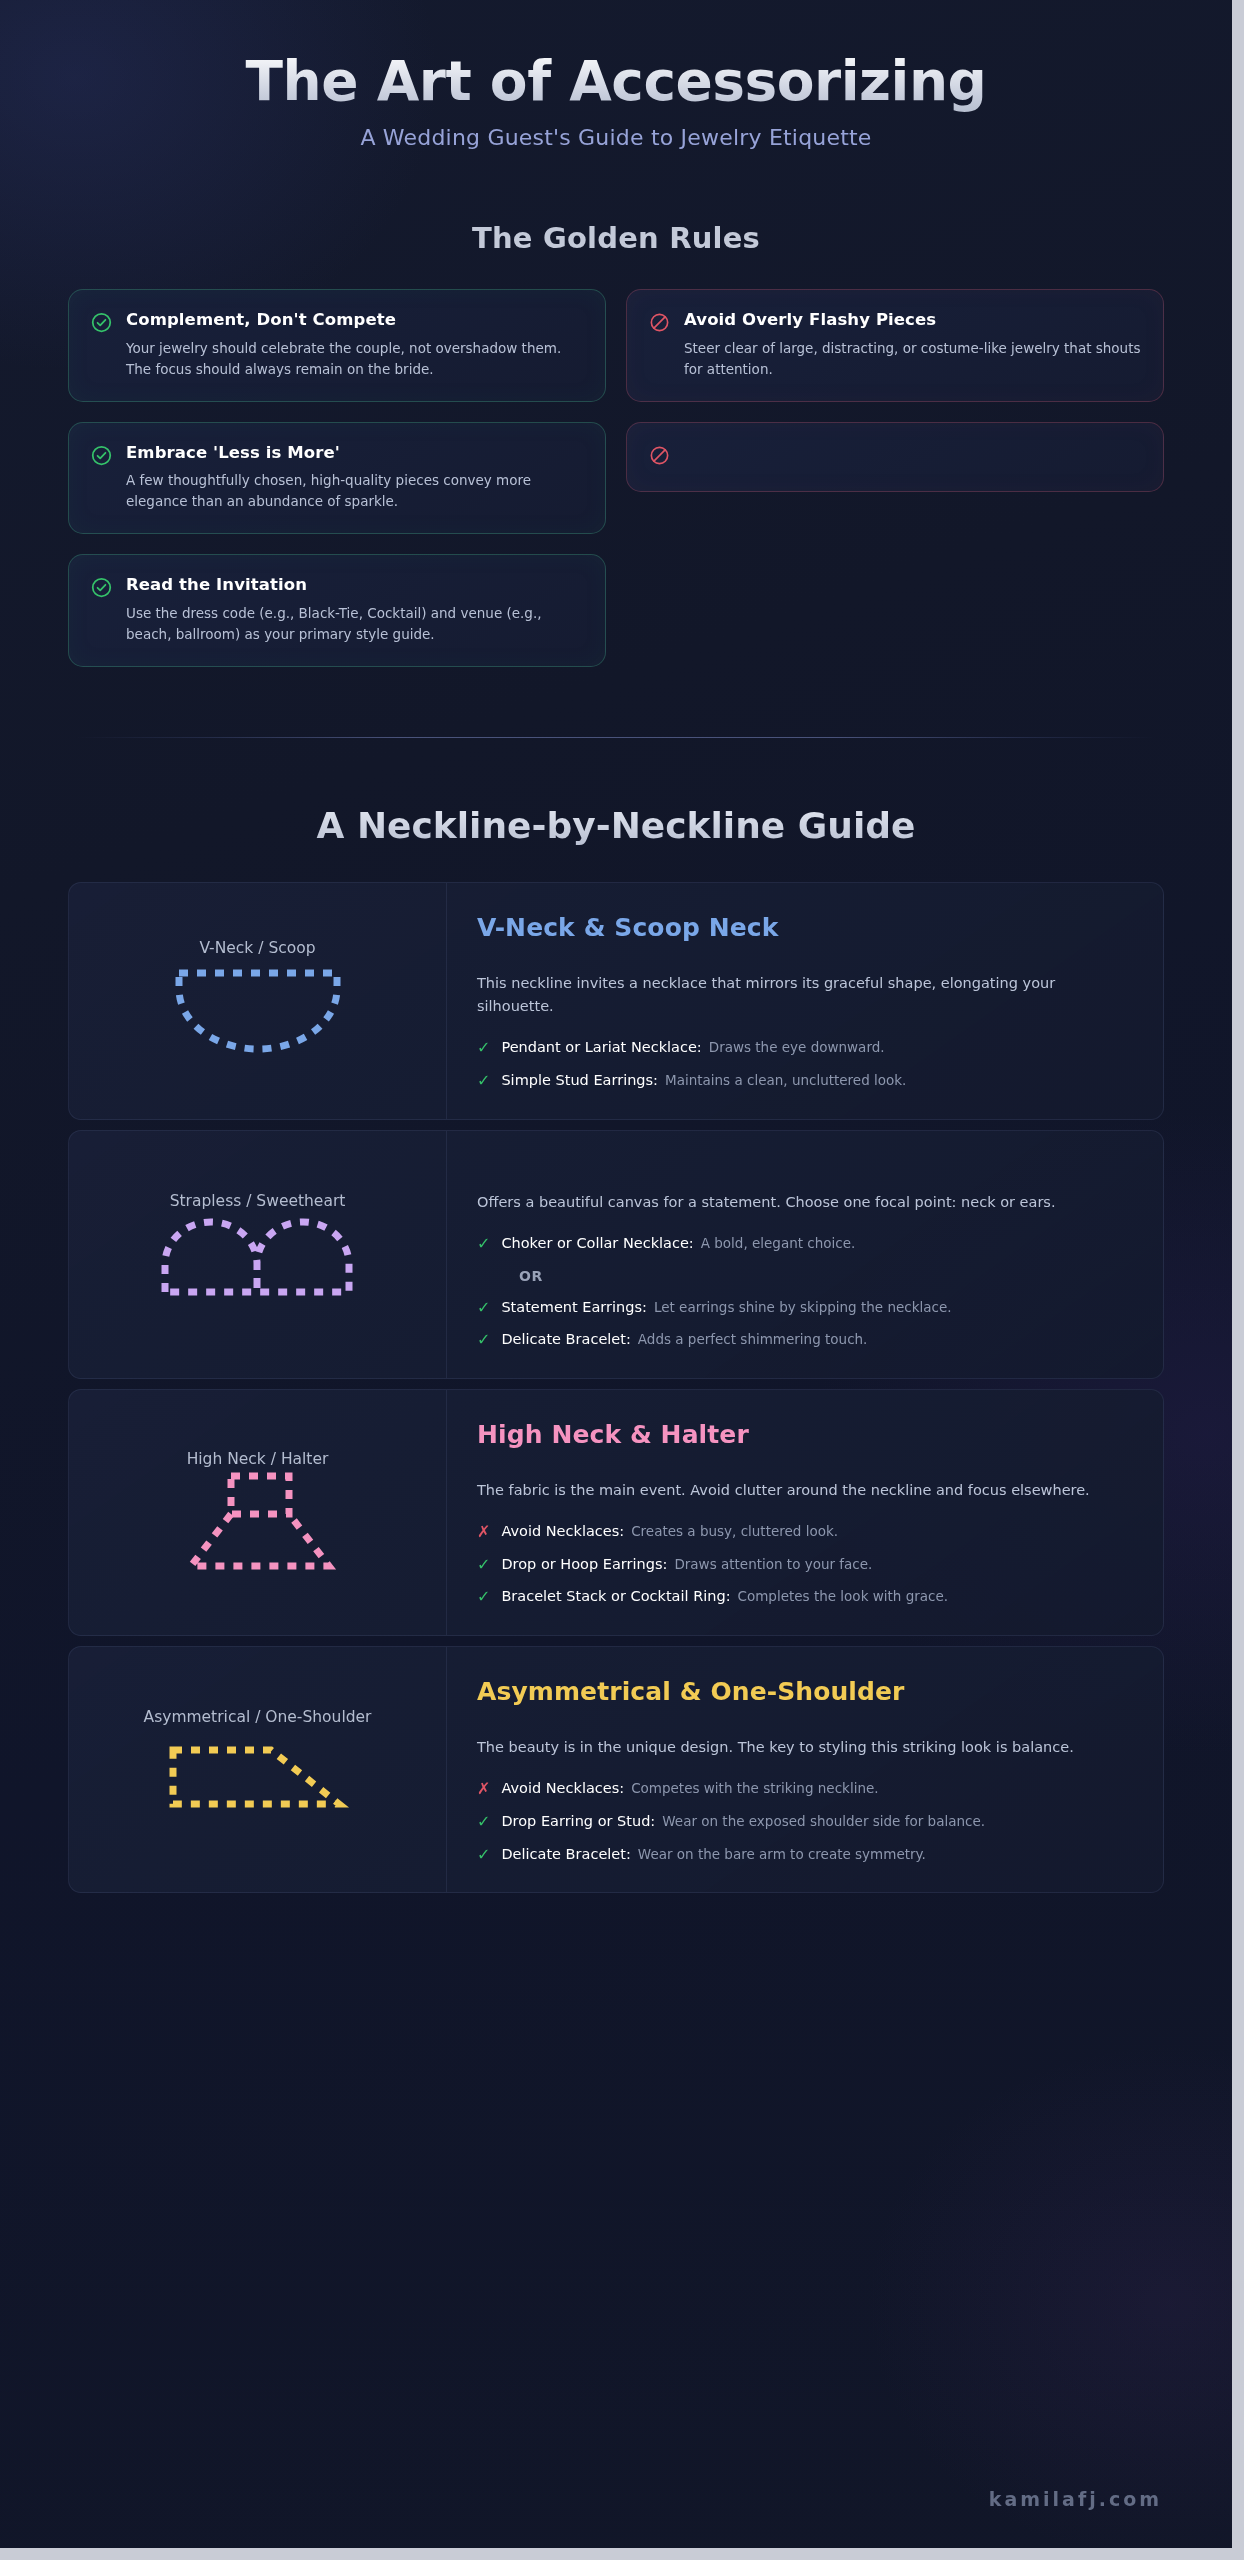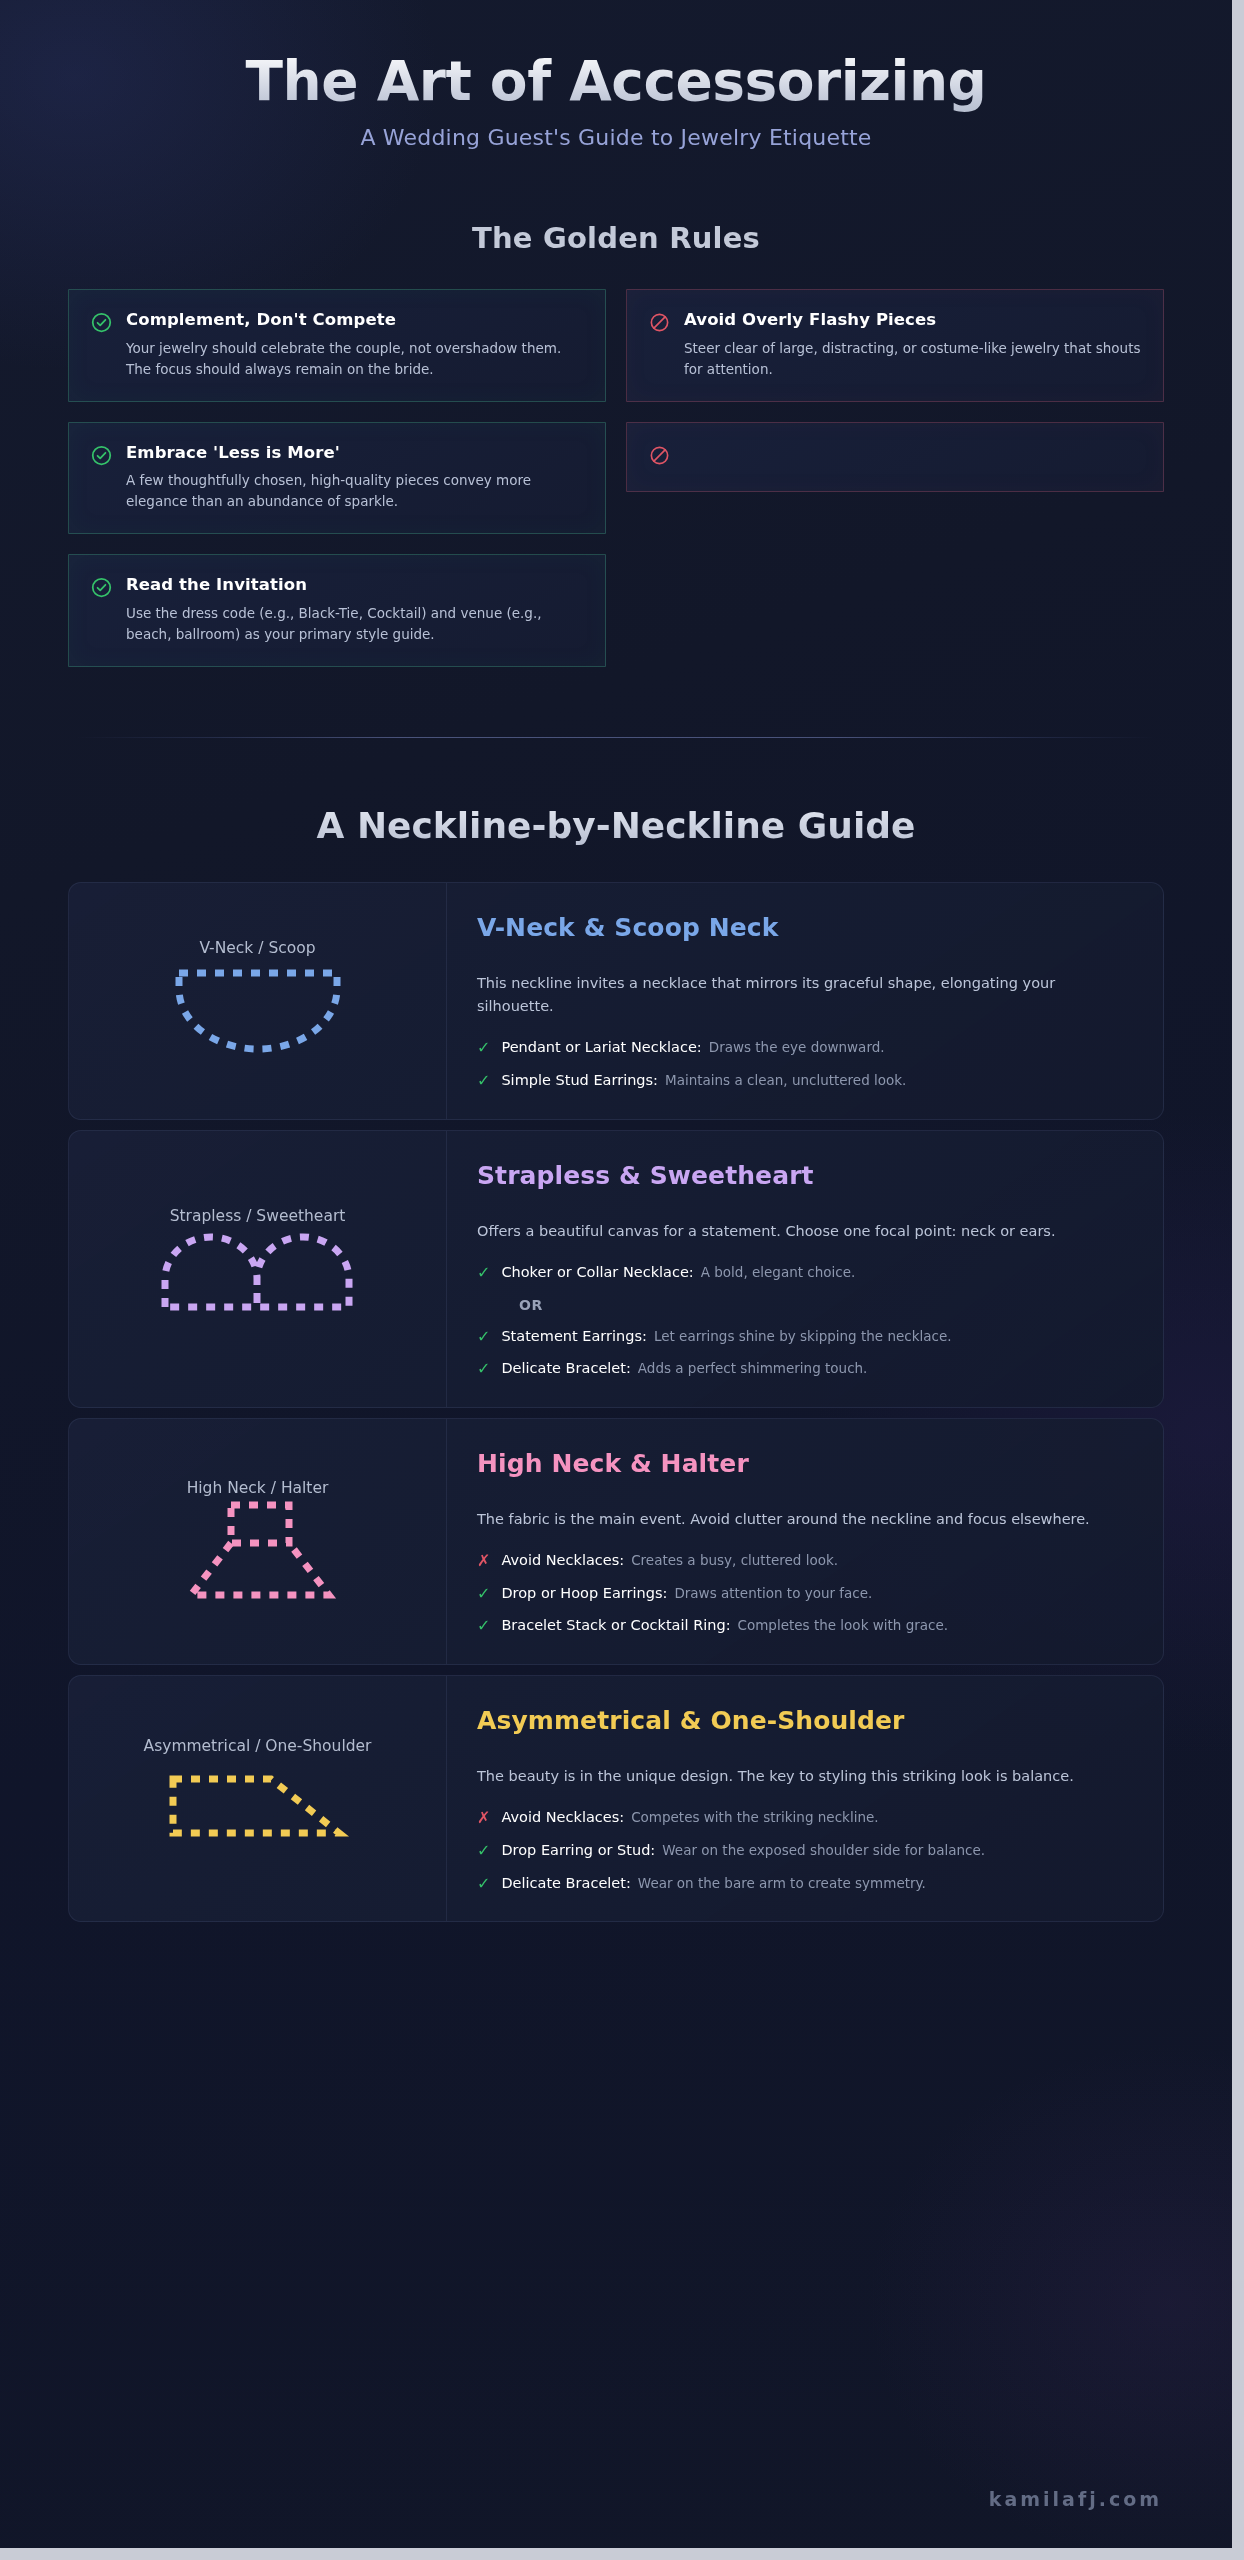--- a/index.html
+++ b/index.html
@@ -86,21 +86,21 @@
   #rules-grid {
     margin-top: 34px;
     display: grid;
     grid-template-columns: 1fr 1fr;
     column-gap: 20px;
     row-gap: 20px;
     align-items: start;
   }
   .rule-card {
     position: relative;
-    border-radius: 1px;
+    border-radius: 15px;
     padding: 20px 22px 21px 22px;
     display: flex;
     gap: 14px;
     background: linear-gradient(150deg, #18203a 0%, #151b31 100%);
   }
   .rule-card.do {
     border: 1px solid rgba(70,190,140,0.30);
     box-shadow: inset 0 0 24px rgba(40,140,110,0.06);
   }
   .rule-card.dont {
@@ -317,21 +317,20 @@
           <div class="neck-card">
             <div class="neck-visual" style="overflow: hidden;">
               <div class="shape-box">
                 <div class="shape-label">Strapless / Sweetheart</div>
                 <svg class="shape-svg" viewBox="0 0 230 100" preserveAspectRatio="xMidYMid meet">
                   <path d="M22 80 V52 A46 42 0 0 1 114 52 L114 80 L114 52 A46 42 0 0 1 206 52 V80 Z" stroke="#c9a6f2" stroke-width="7" fill="none" stroke-linecap="butt" stroke-dasharray="9 9"></path>
                 </svg>
               </div>
             </div>
             <div class="neck-content">
-              <div class="neck-title" style="color:#c9a6f2">Strapless &amp; Sweetheart</div>
               <div class="neck-desc">Offers a beautiful canvas for a statement. Choose one focal point: neck or ears.</div>
               <div class="tip-list">
                 <div class="tip">
                   <span class="tip-mark yes">✓</span>
                   <span><span class="tip-label">Choker or Collar Necklace:</span><span class="tip-note">A bold, elegant choice.</span></span>
                 </div>
                 <div class="or-row">OR</div>
                 <div class="tip">
                   <span class="tip-mark yes">✓</span>
                   <span><span class="tip-label">Statement Earrings:</span><span class="tip-note">Let earrings shine by skipping the necklace.</span></span>

